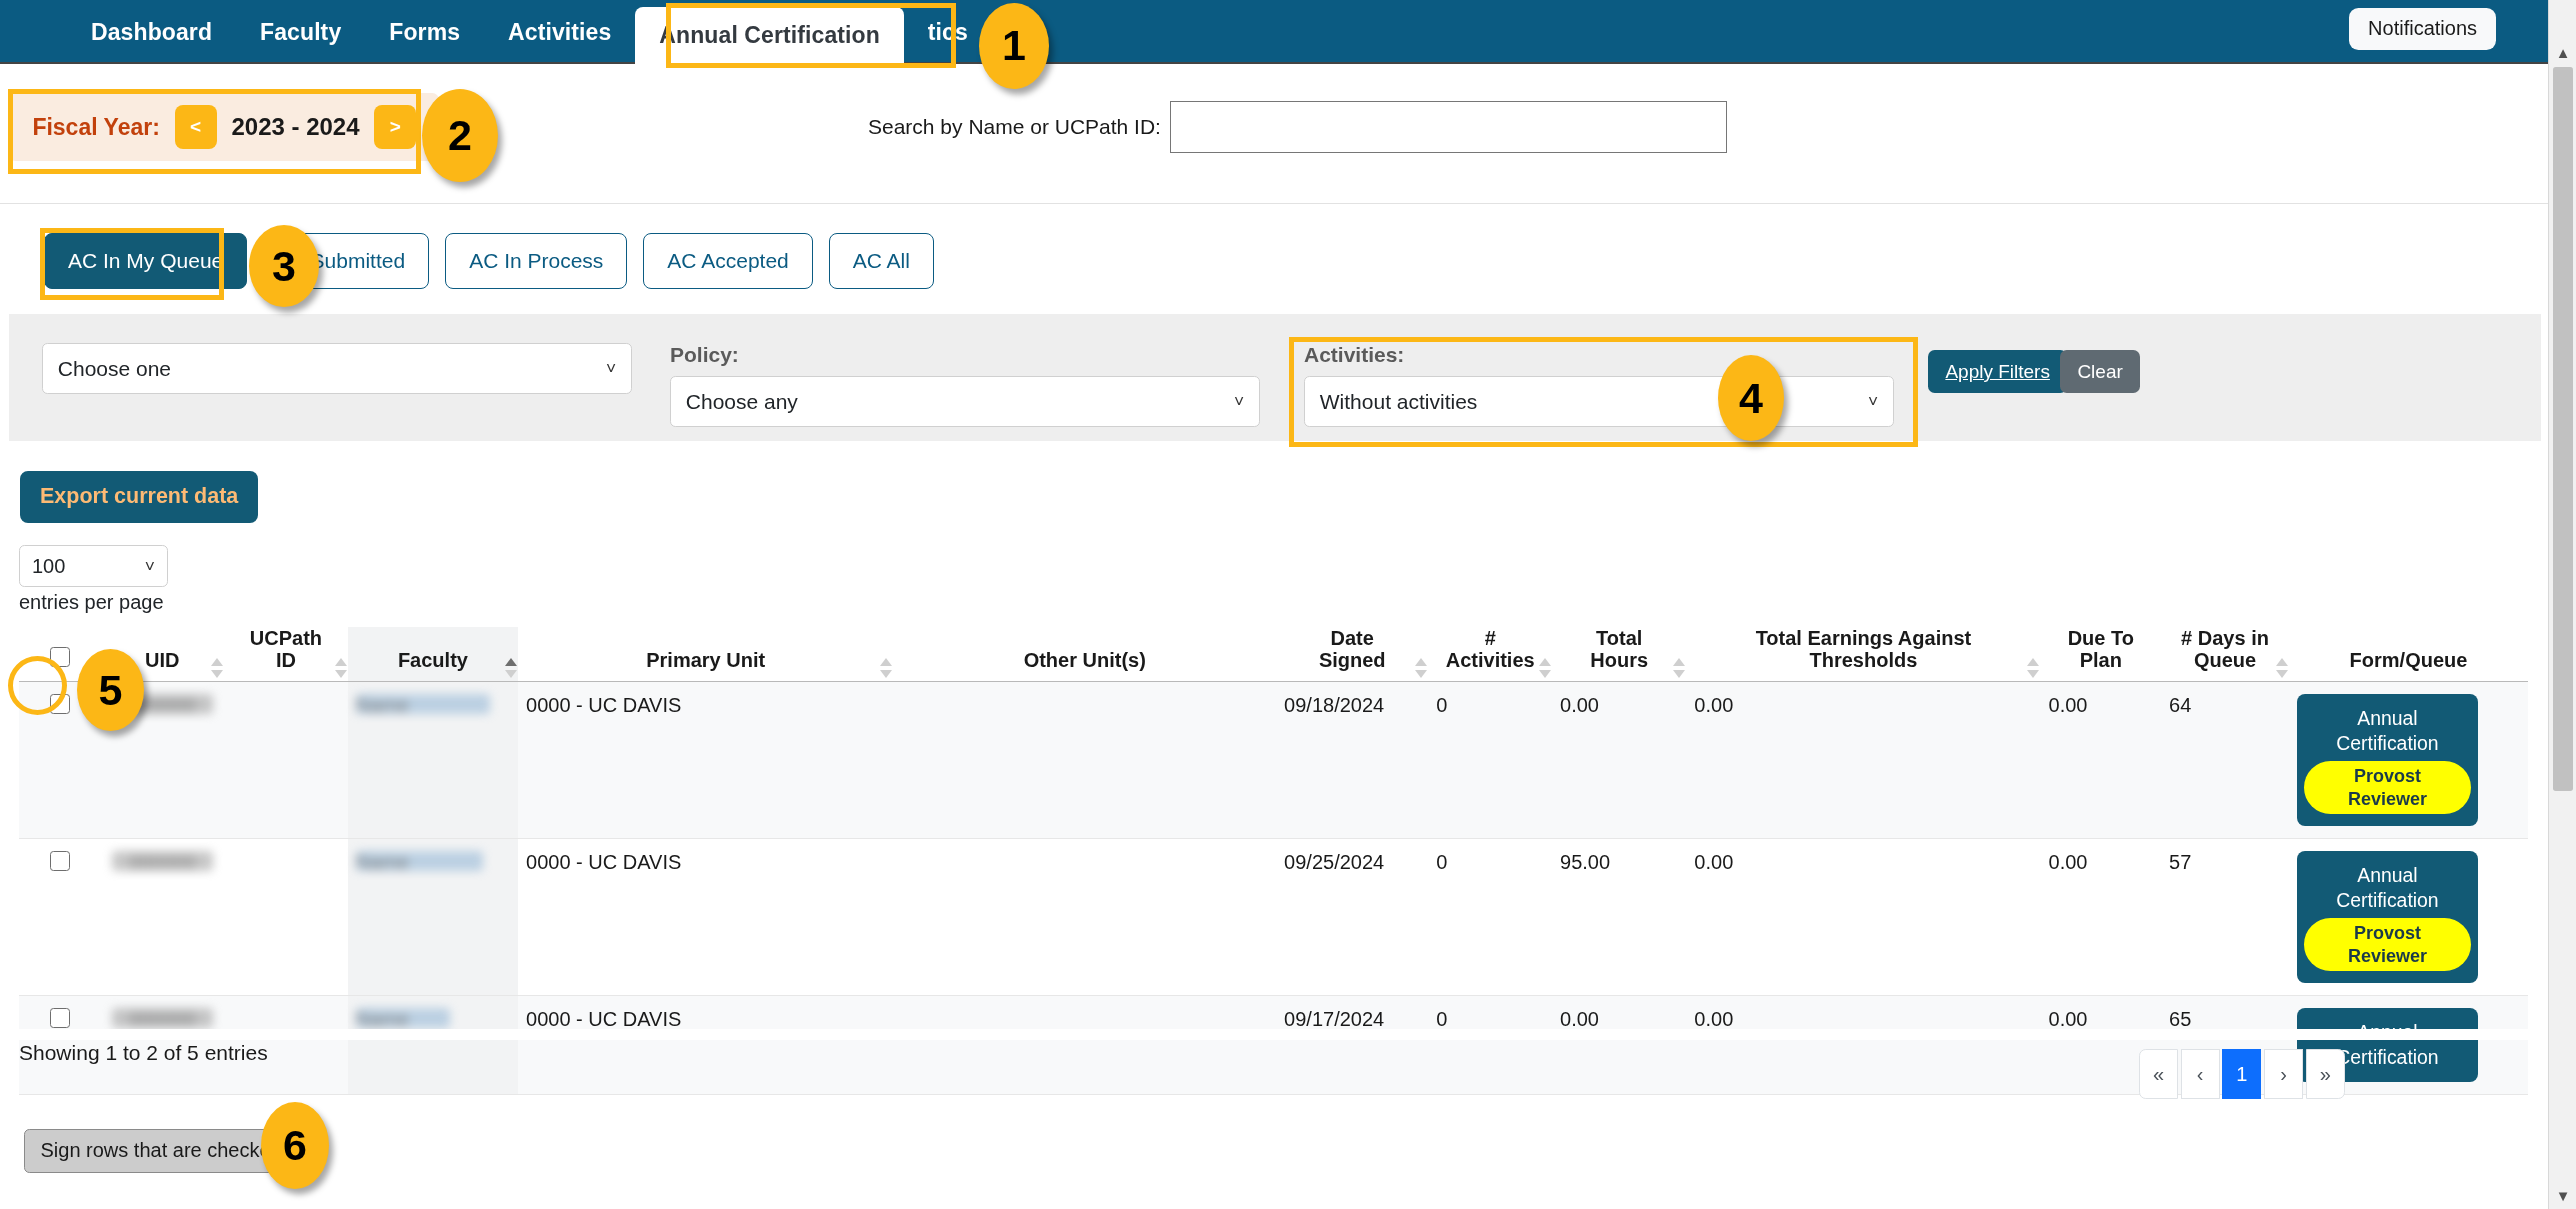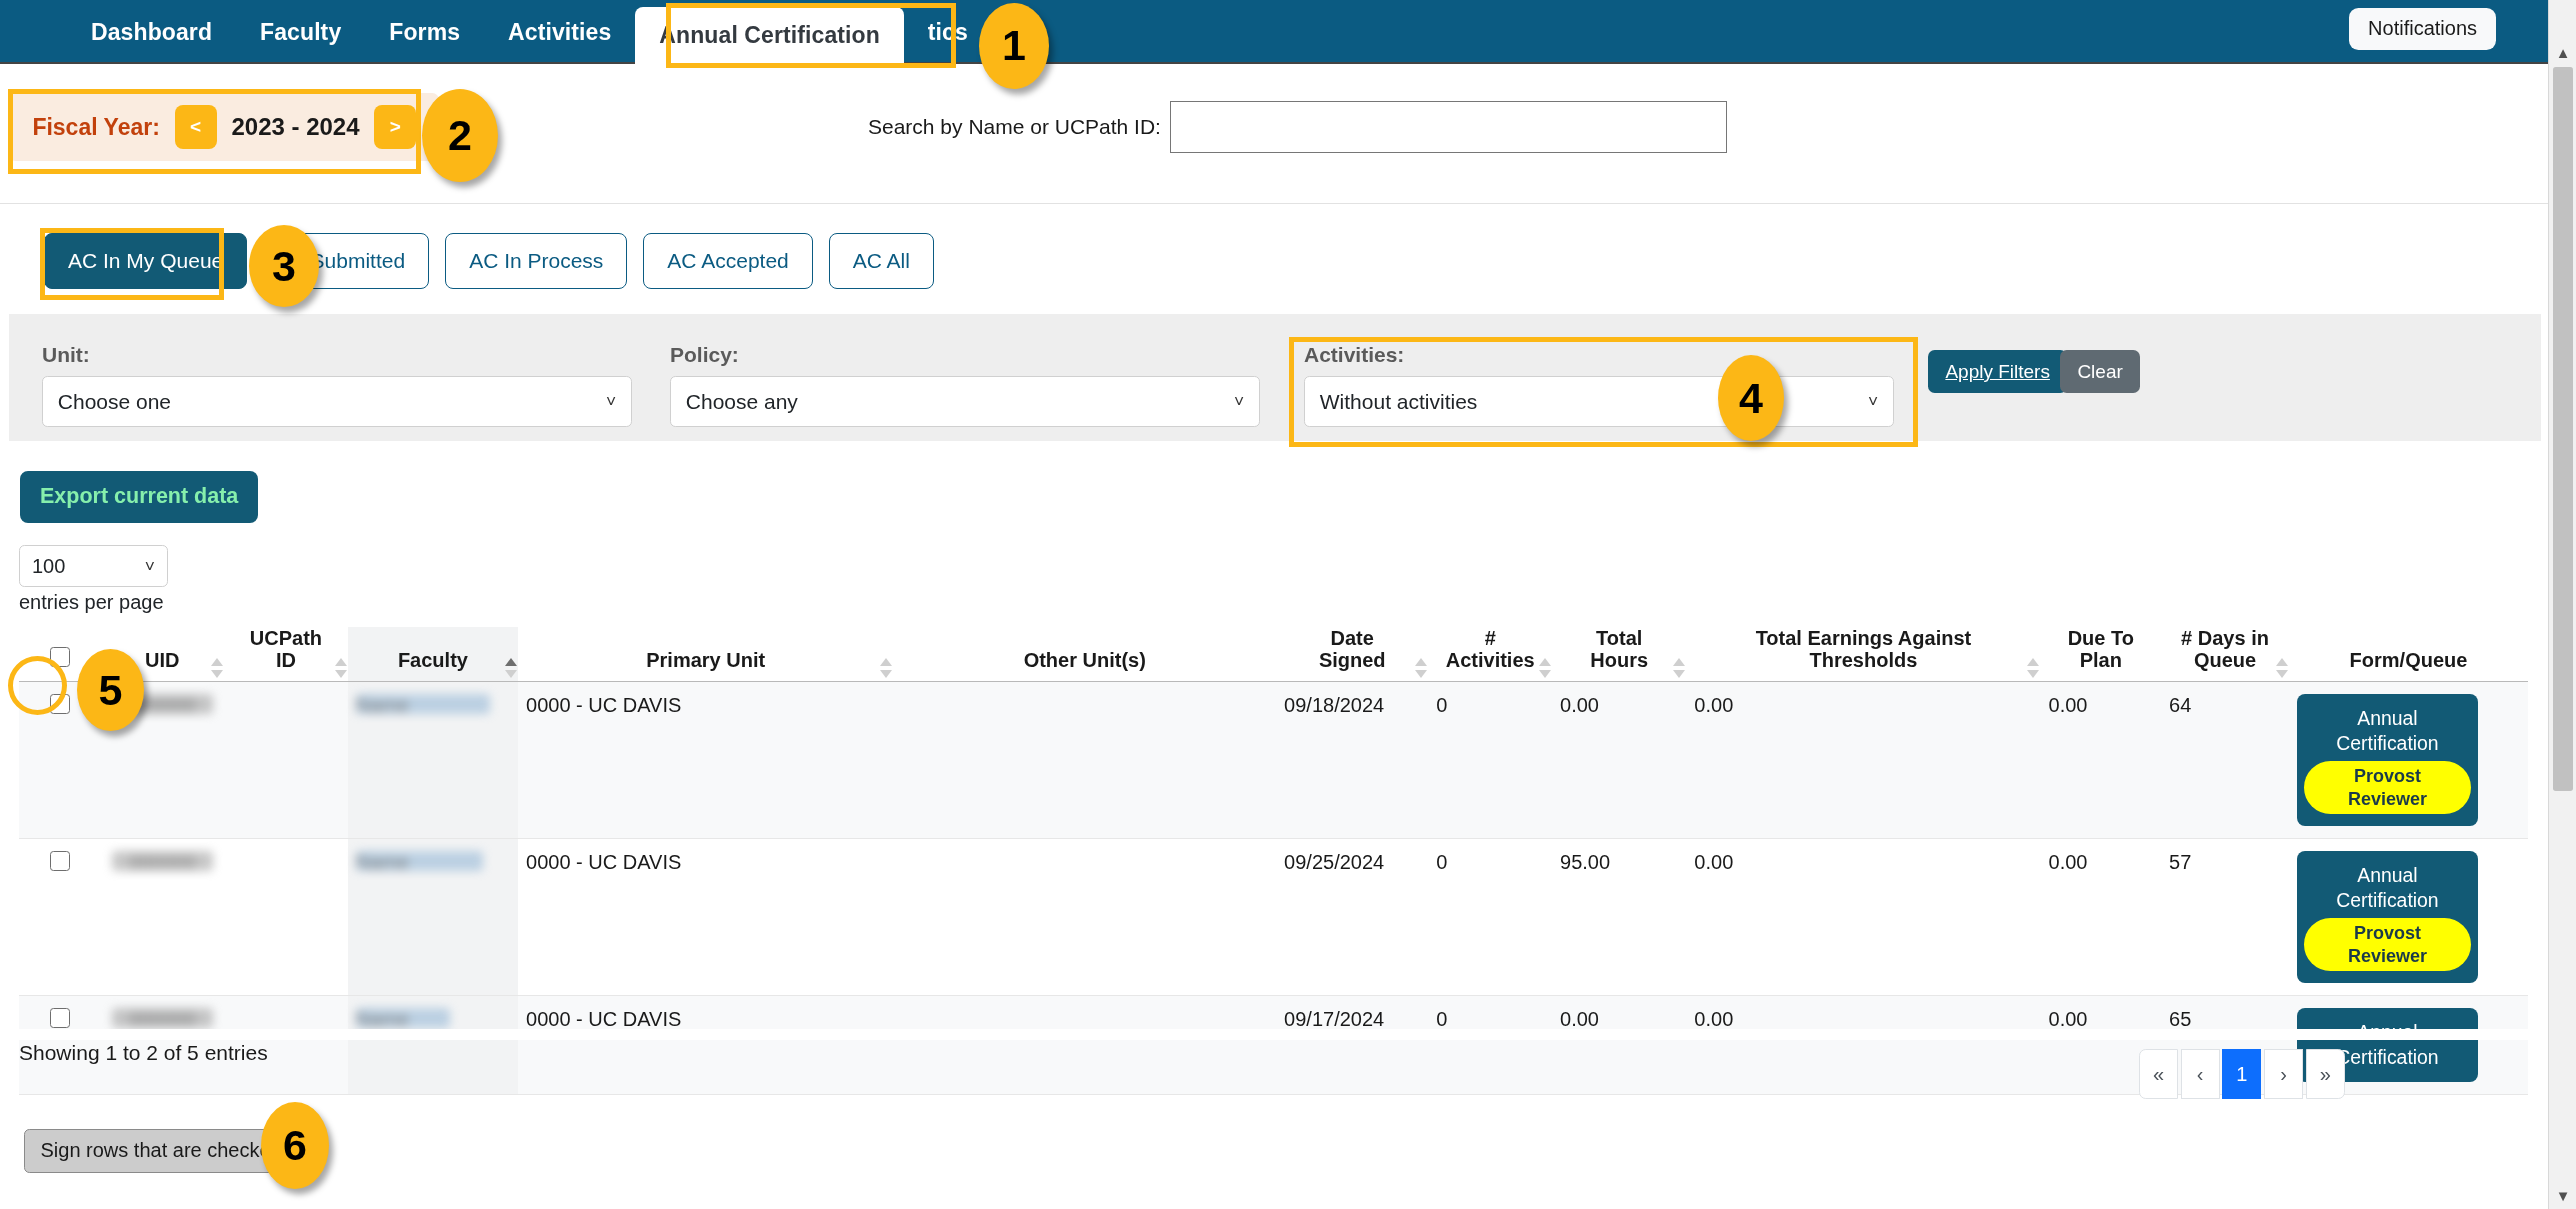--- a/index.html
+++ b/index.html
@@ -115,21 +115,21 @@
   }
   .btn-clear {
     position:absolute; left:2060px; top:350px;
     background:#5f6a72; color:#fff; border:none; border-radius:6.7px;
     font-size:19px; padding:10.7px 17.4px; font-family:"Liberation Sans", sans-serif;
   }
 
   
   .btn-export {
     position:absolute; left:20px; top:471px;
-    background:#125a75; color:#86efac; border:none; border-radius:8px;
+    background:#125a75; color:#fdba74; border:none; border-radius:8px;
     font-size:21.5px; font-weight:bold; padding:13.4px 20px;
     font-family:"Liberation Sans", sans-serif;
   }
   .perpage-select {
     position:absolute; left:19px; top:545px;
     width:149px; height:42px;
     background:#fff; border:0.7px solid #d0d0d0; border-radius:5.4px;
     display:flex; align-items:center; justify-content:space-between;
     padding:0 12px; font-size:20px; color:#212529;
   }
@@ -277,21 +277,20 @@
   <button class="ac-tab active">AC In My Queue</button>
   <button class="ac-tab">ot Submitted</button>
   <button class="ac-tab">AC In Process</button>
   <button class="ac-tab">AC Accepted</button>
   <button class="ac-tab">AC All</button>
 </div>
 
 <div class="filter-bar"></div>
 
 <div class="filter-group" style="left:42px; top:343px; width:590px;">
-  <div class="filter-label">Unit:</div>
   <div class="select-box">
     <span>Choose one</span>
     <span class="chev">˅</span>
   </div>
 </div>
 
 <div class="filter-group" style="left:670px; top:343px; width:590px;">
   <div class="filter-label">Policy:</div>
   <div class="select-box">
     <span>Choose any</span>

